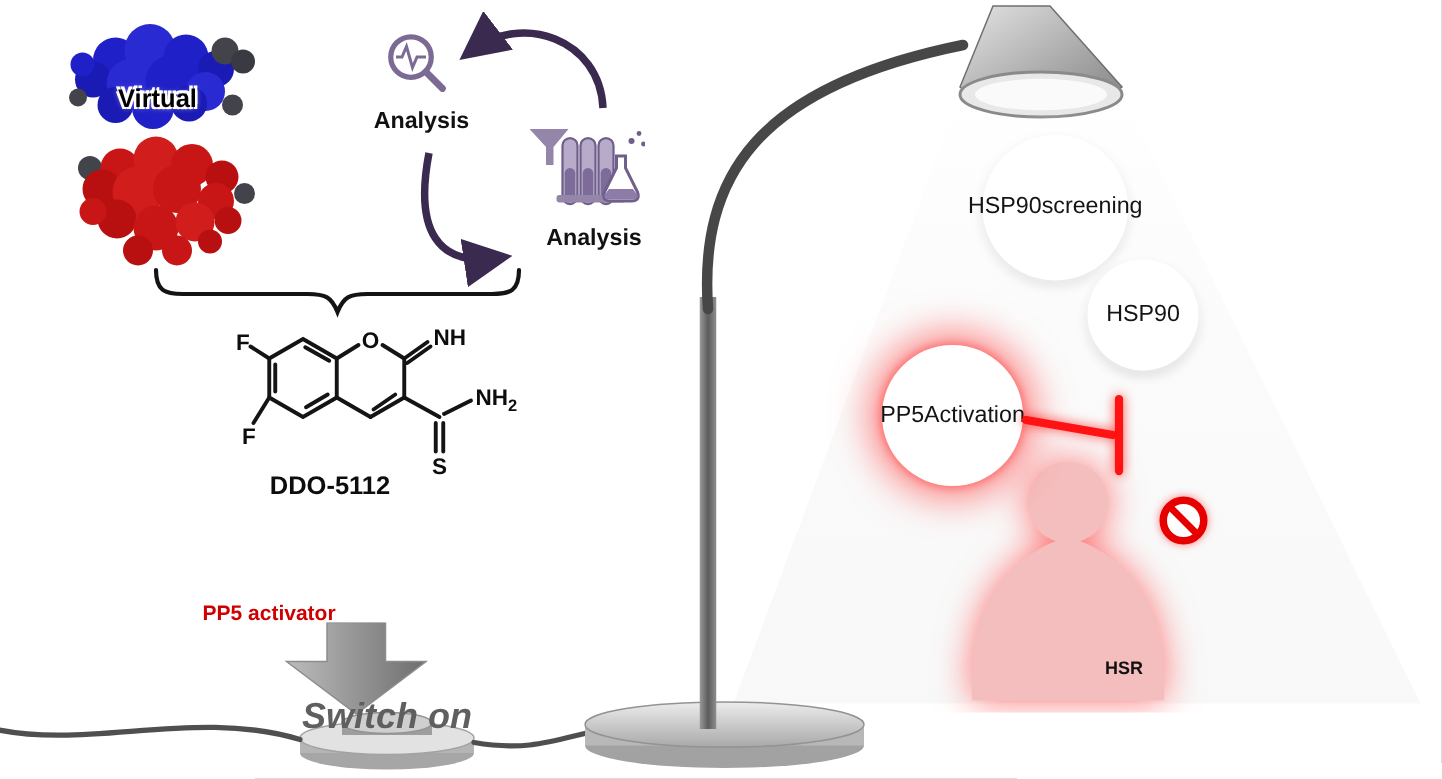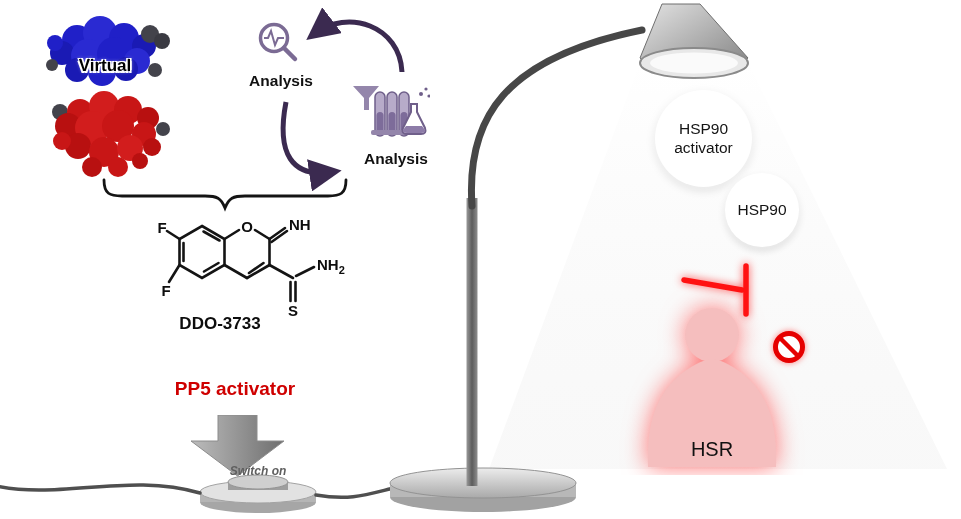--- a/index.html
+++ b/index.html
@@ -14,34 +14,34 @@
 
   
   .vs-label{
     left:32px;top:56px;width:146px;text-align:center;
     font-size:17px;font-weight:800;color:#000;line-height:1.2;z-index:5;
     text-shadow:-1.5px -1.5px 0 #fff,1.5px -1.5px 0 #fff,-1.5px 1.5px 0 #fff,1.5px 1.5px 0 #fff,0 0 4px #fff;
   }
   .analysis-label{left:238px;top:72px;width:86px;text-align:center;font-size:15.5px;font-weight:700;color:#111;z-index:5;}
   .synthesis-label{left:348px;top:150px;width:96px;text-align:center;font-size:15.5px;font-weight:700;color:#111;z-index:5;}
   .compound-label{left:130px;top:314px;width:180px;text-align:center;font-size:17px;font-weight:800;color:#0d0d0d;z-index:5;}
-  .activator-label{left:135px;top:378px;width:200px;text-align:center;font-size:19px;font-weight:800;color:#cf0000;z-index:5;}
-  .switchon-label{left:178px;top:464px;width:160px;text-align:center;font-size:12px;font-weight:700;font-style:italic;color:#5f5f5f;z-index:6;}
+  .activator-label{left:135px;top:400px;width:200px;font-size:14px;font-weight:800;color:#cf0000;z-index:5;}
+  .switchon-label{left:178px;top:464px;width:160px;text-align:center;font-size:24px;font-weight:700;font-style:italic;color:#5f5f5f;z-index:6;}
 
   
   .node{
     position:absolute;background:#fff;border-radius:50%;
-    display:flex;flex-direction:column;align-items:center;justify-content:center;
+    display:flex;flex-direction:row;align-items:center;justify-content:center;
     font-size:15.5px;color:#141414;line-height:1.18;text-align:center;z-index:4;
   }
   .node-inhibitor{left:655px;top:90px;width:97px;height:97px;box-shadow:0 0 14px 3px rgba(255,255,255,.9),0 3px 8px rgba(0,0,0,.22);}
   .node-hsp90{left:725px;top:173px;width:74px;height:74px;box-shadow:0 0 10px 2px rgba(255,255,255,.85),0 3px 7px rgba(0,0,0,.22);}
   .node-hsf1{left:756px;top:256px;width:64px;height:64px;box-shadow:0 0 12px 4px rgba(255,70,70,.55),0 2px 5px rgba(0,0,0,.2);}
   .node-pp5{left:588px;top:230px;width:94px;height:94px;box-shadow:0 0 24px 9px rgba(255,45,45,.55),0 0 5px 2px rgba(255,100,100,.5);}
-  .hsr-label{left:662px;top:438px;width:100px;text-align:center;font-size:20px;color:#111;z-index:5;}
+  .hsr-label{left:662px;top:438px;width:100px;text-align:right;font-size:12px;color:#111;z-index:5;font-weight:bold;}
 
   .z2{z-index:2;} .z3{z-index:3;} .z4{z-index:4;} .z5{z-index:5;}
 </style>
 </head>
 <body>
 
 <div class="stage">
 
   <svg class="abs" width="961" height="519" viewBox="0 0 961 519" style="left:0;top:0;z-index:1;">
     <defs>
@@ -207,21 +207,21 @@
     <g font-family="Liberation Sans, sans-serif" font-size="15" font-weight="700" fill="#0d0d0d">
       <text x="32" y="43" text-anchor="middle">F</text>
       <text x="36" y="106" text-anchor="middle">F</text>
       <text x="117" y="42" text-anchor="middle">O</text>
       <text x="159" y="40" text-anchor="start">NH</text>
       <text x="163" y="126" text-anchor="middle">S</text>
       <text x="187" y="80" text-anchor="start"><tspan>NH</tspan><tspan dy="4" font-size="11">2</tspan></text>
     </g>
   </svg>
 
-  <div class="abs compound-label">DDO-3733</div>
+  <div class="abs compound-label">DDO-5112</div>
   <div class="abs activator-label">PP5 activator</div>
 
   <svg class="abs z5" width="95" height="62" viewBox="0 0 95 62" style="left:190px;top:415px;">
     <defs>
       <linearGradient id="agrad" x1="0" y1="0" x2="1" y2="0">
         <stop offset="0" stop-color="#bcbcbc"></stop>
           <stop offset="1" stop-color="#6e6e6e"></stop>
       </linearGradient>
     </defs>
     <polygon points="28,0 67,0 67,26 94,26 47.5,61 1,26 28,26" fill="url(#agrad)" stroke="#8c8c8c" stroke-width="1"></polygon>
@@ -230,24 +230,28 @@
 
   <svg class="abs z2" width="230" height="185" viewBox="0 0 230 185" style="left:600px;top:290px;">
     <g fill="#f5bebe" style="filter:drop-shadow(0 0 12px rgba(255,70,70,0.75));">
       <circle cx="112" cy="45" r="27"></circle>
       <path d="M 48 177 C 46 130 58 102 82 83 Q 102 69 112 69 Q 122 69 142 83 C 166 102 178 130 176 177 Z"></path>
     </g>
   </svg>
 
   <div class="node node-inhibitor">
     <span>HSP90</span>
-    <span>activator</span>
+    <span>screening</span>
   </div>
   <div class="node node-hsp90">
     <span>HSP90</span>
+  </div>
+  <div class="node node-pp5">
+    <span>PP5</span>
+    <span>Activation</span>
   </div>
 
   <svg class="abs z4" width="260" height="120" viewBox="0 0 260 120" style="left:580px;top:240px;">
     <g stroke="#ff1212" stroke-width="5.5" stroke-linecap="round" style="filter:drop-shadow(0 0 4px rgba(255,0,0,0.7));">
       <line x1="104" y1="40" x2="162" y2="50"></line>
       <line x1="166" y1="26" x2="166" y2="74"></line>
     </g>
   </svg>
 
   <svg class="abs z5" width="54" height="54" viewBox="0 0 54 54" style="left:762px;top:320px;">

